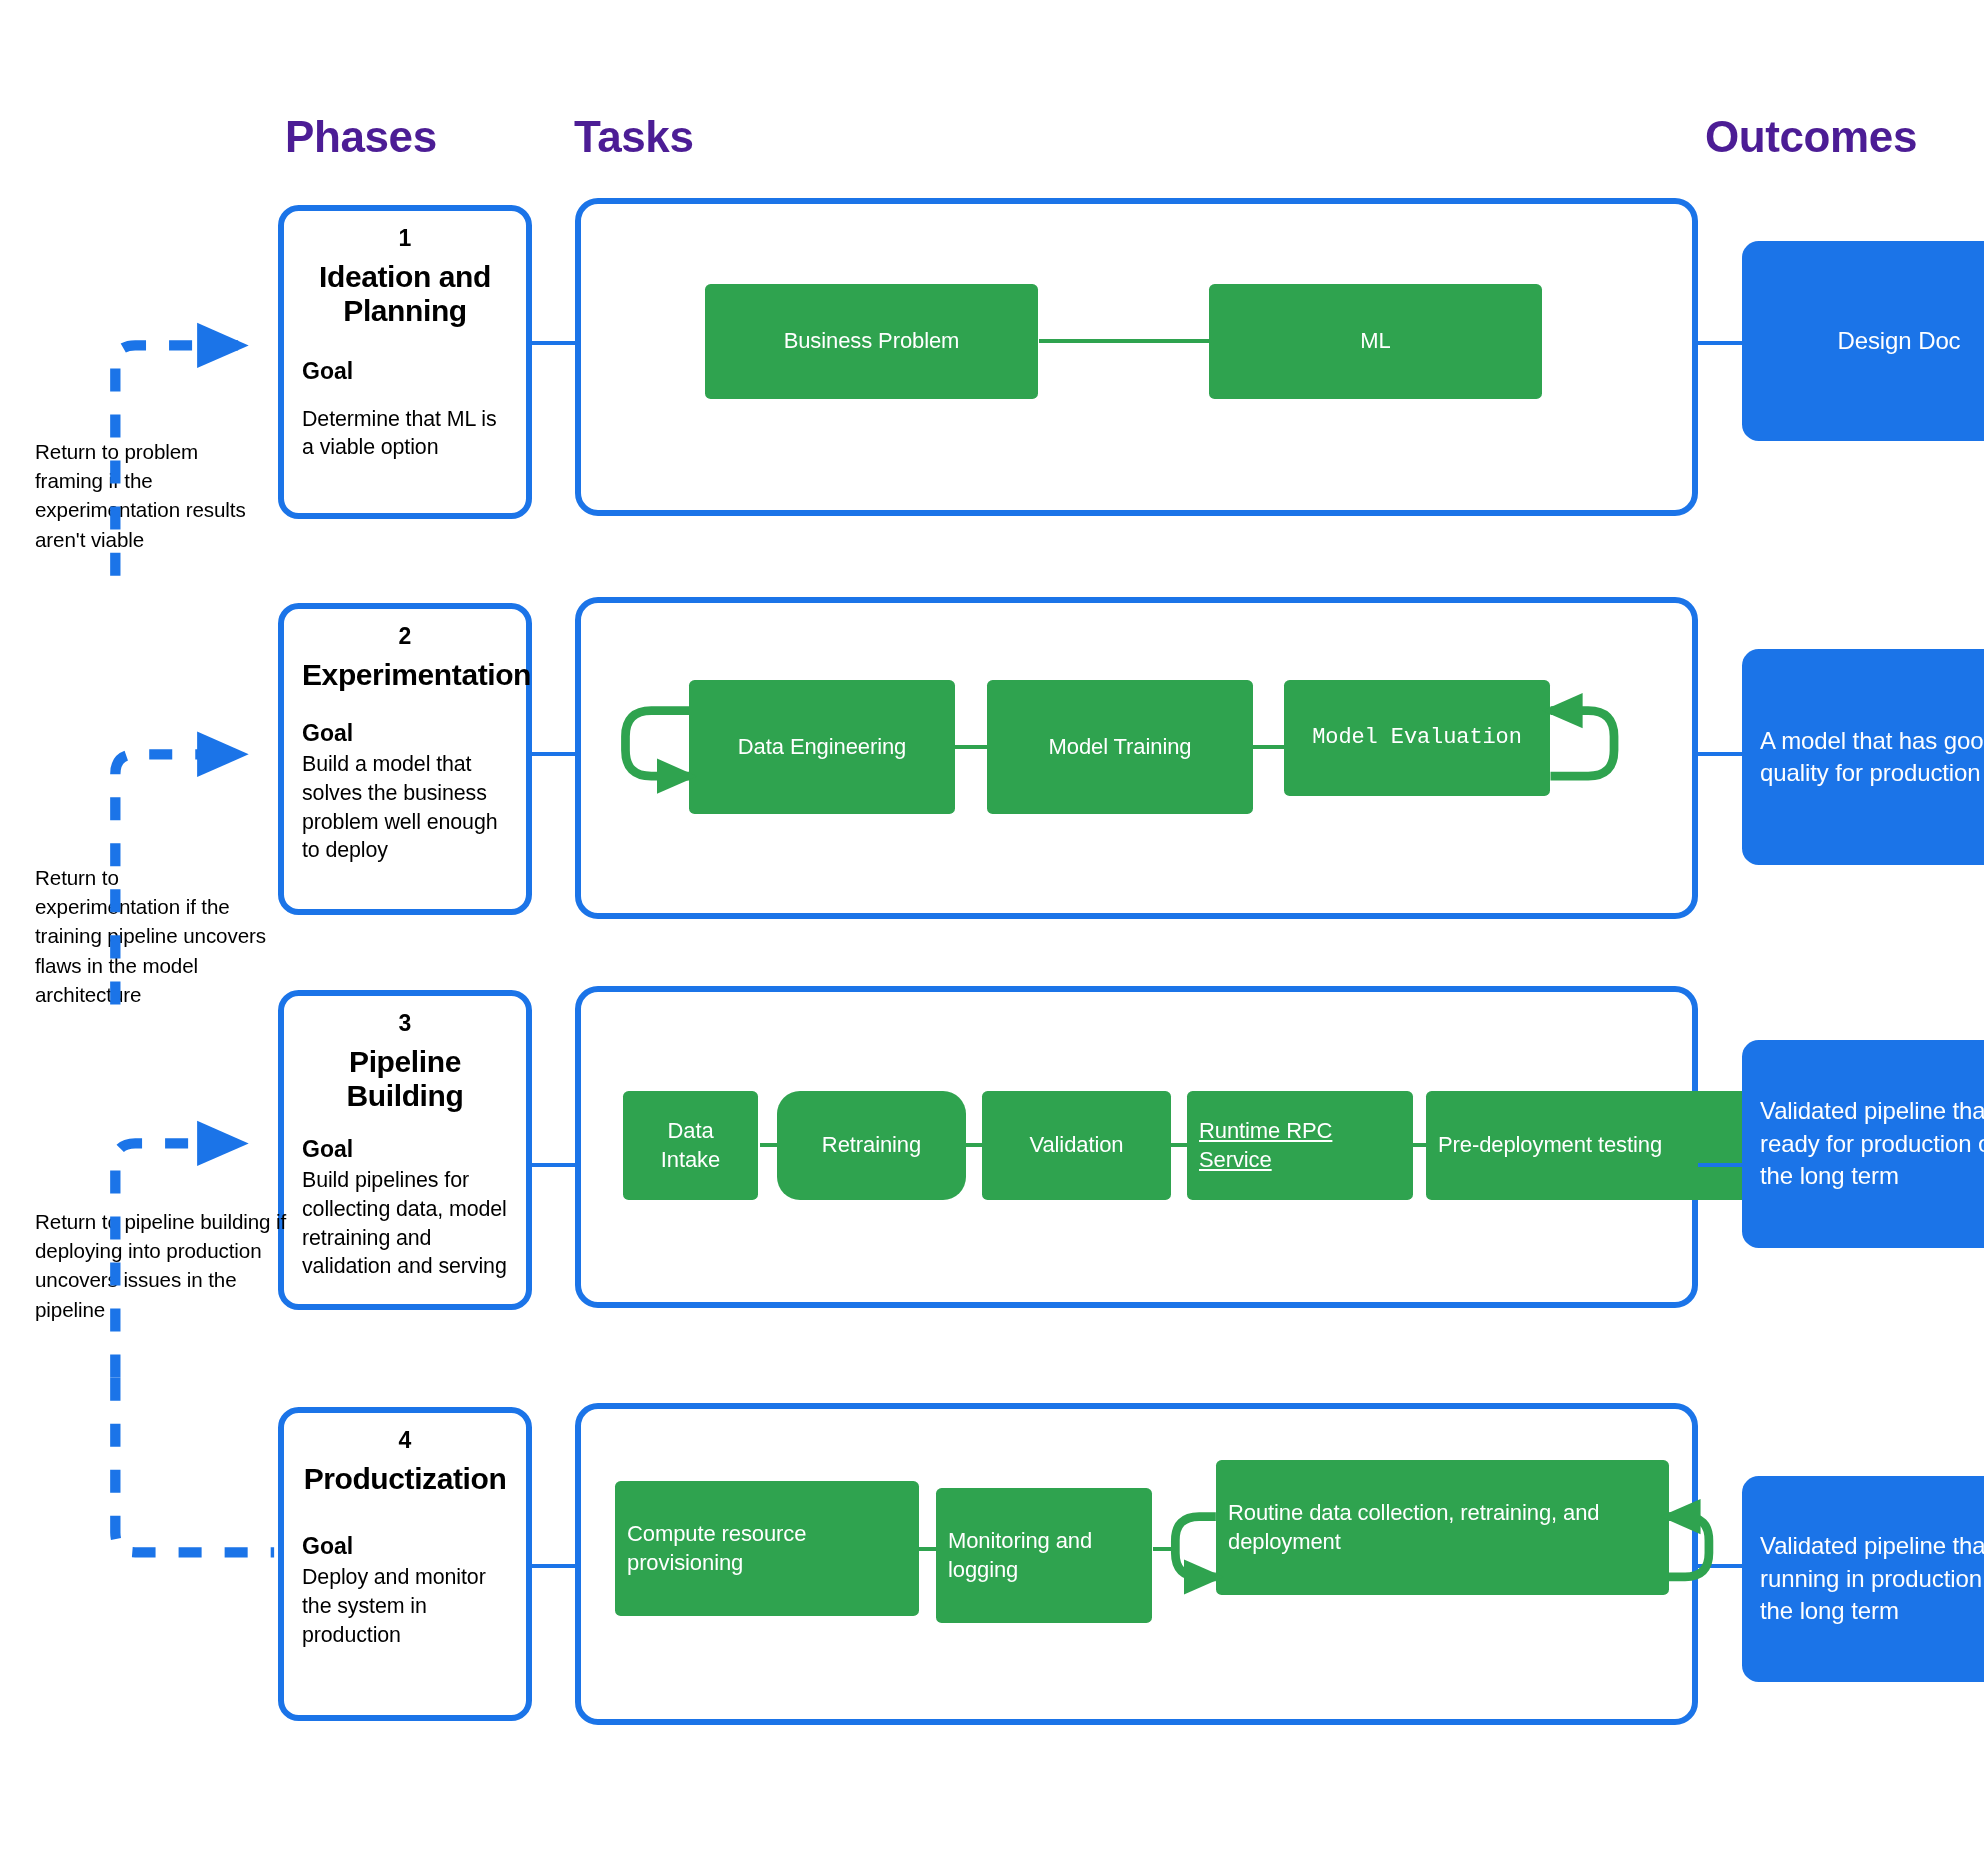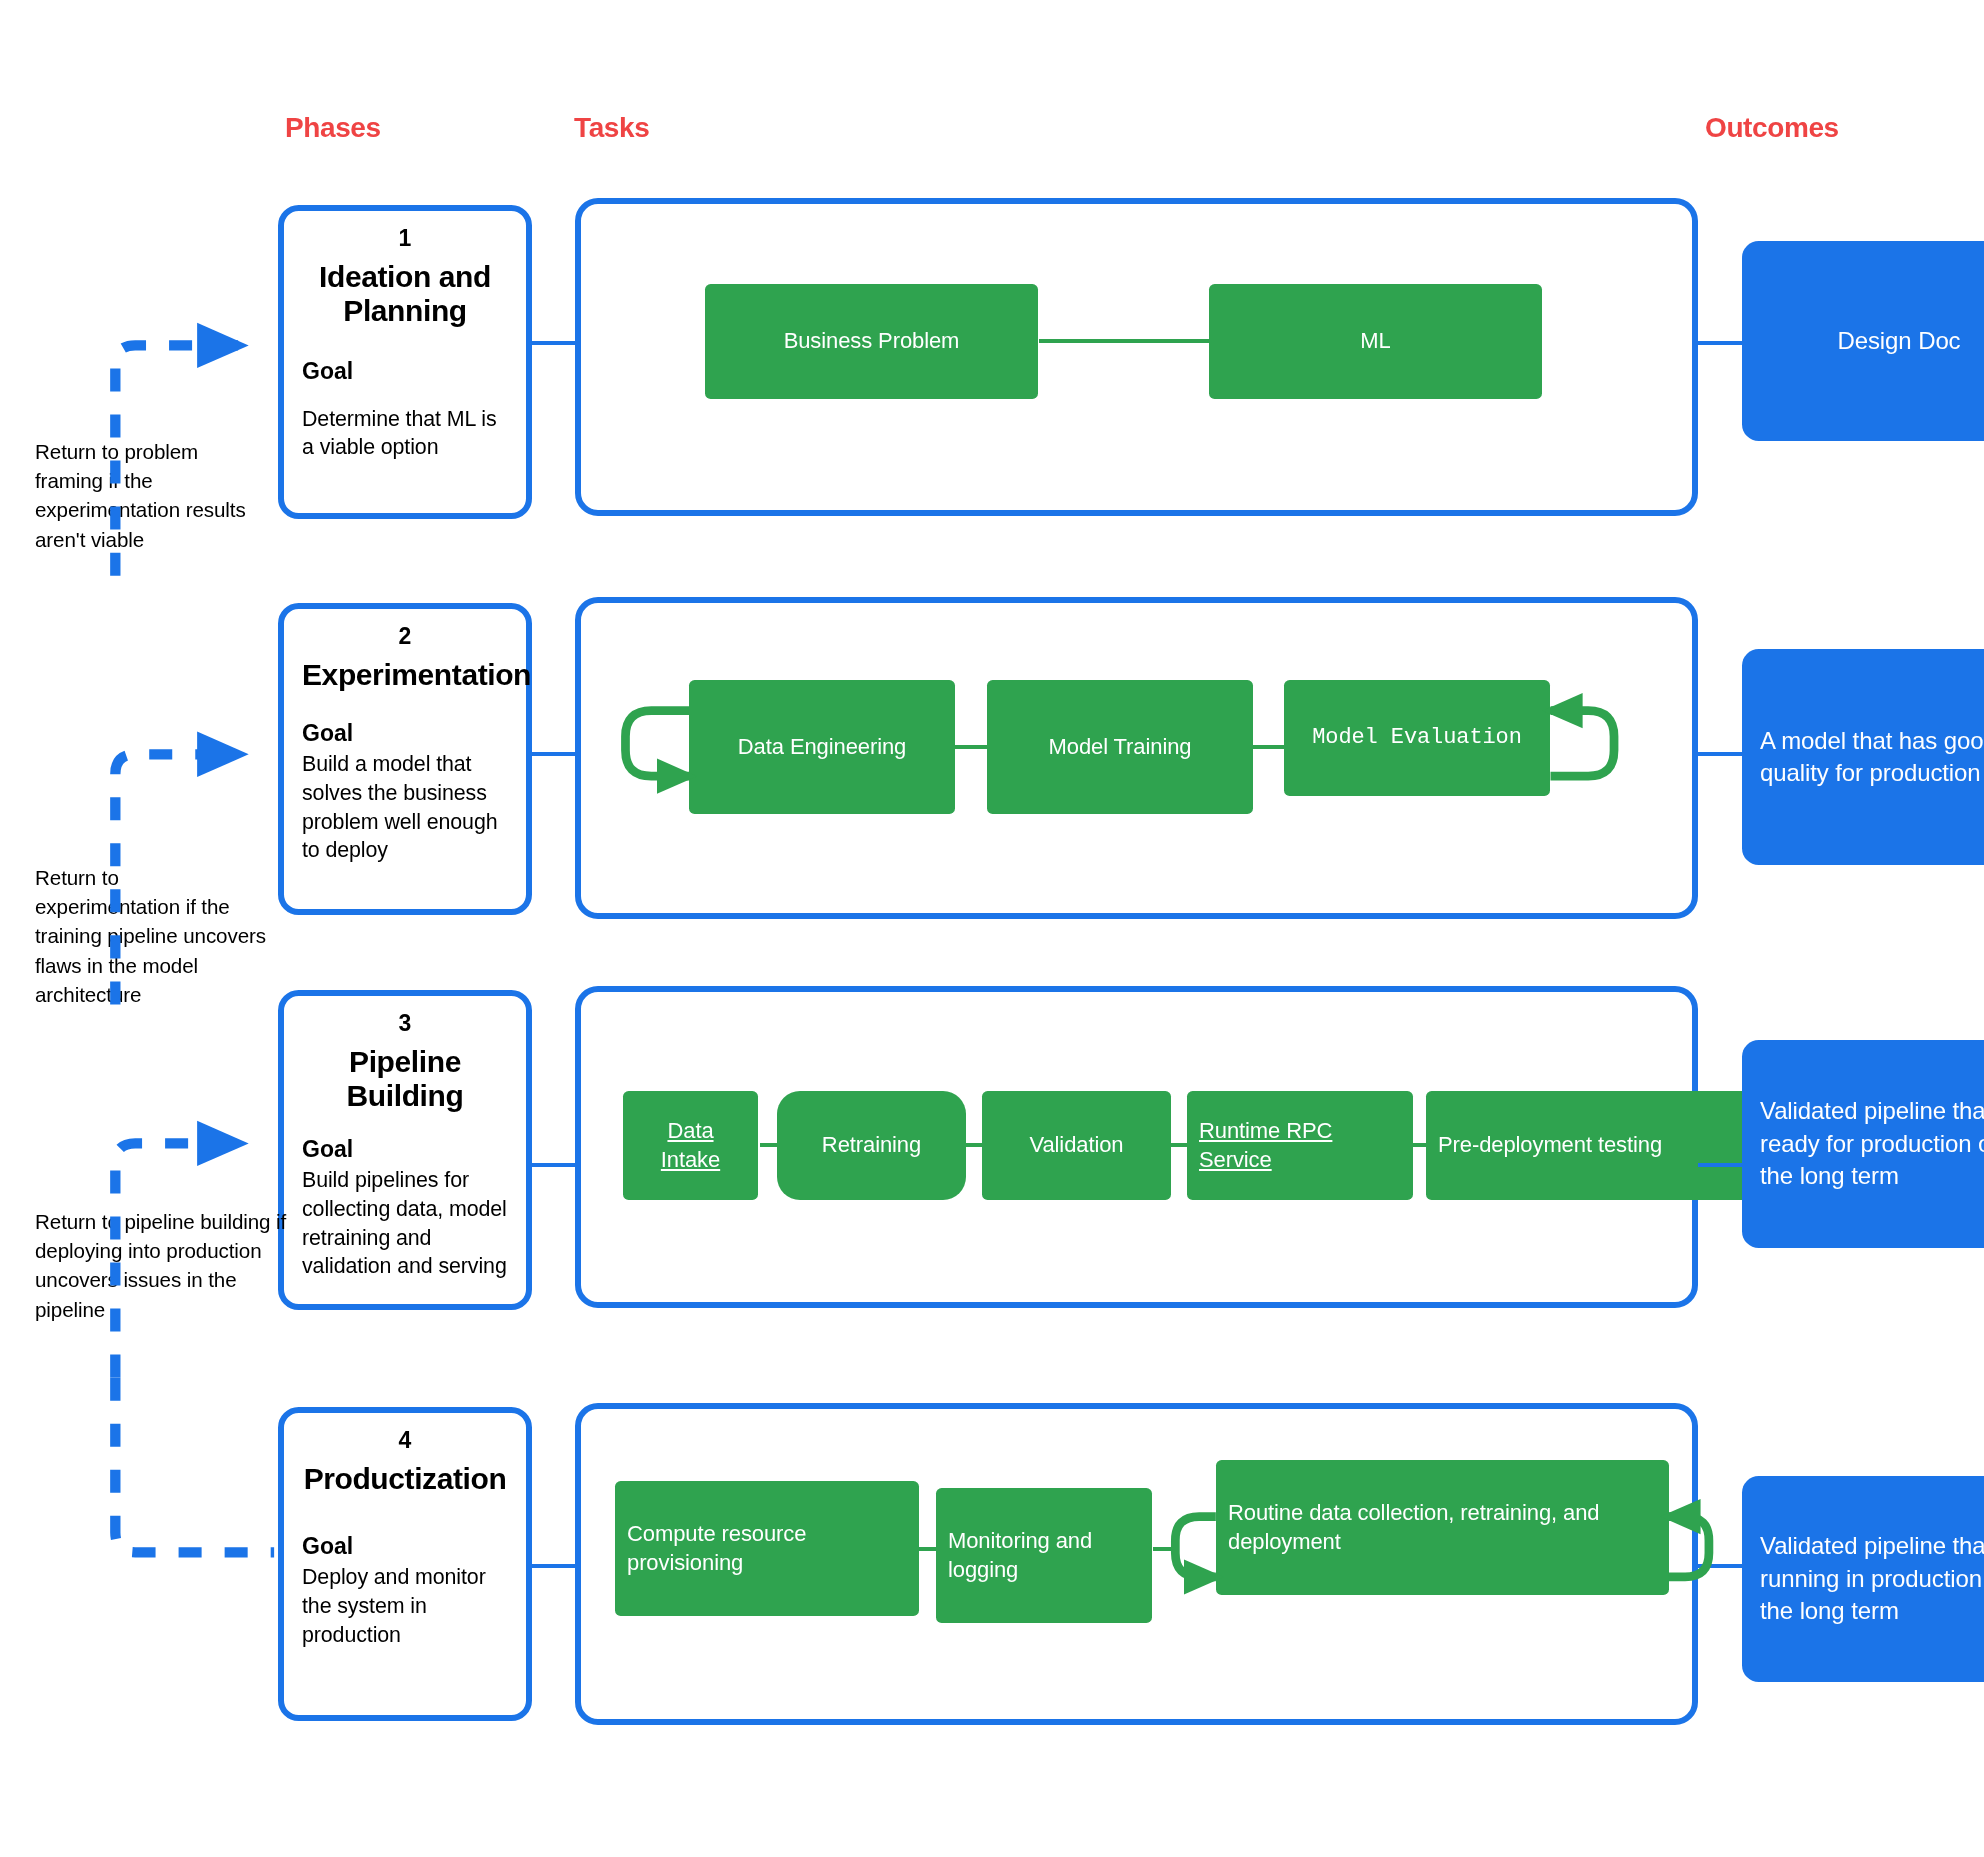--- a/index.html
+++ b/index.html
@@ -12,24 +12,24 @@
     position:relative;
     width:2253px;
     height:1858px;
     background:#ffffff;
     overflow:hidden;
   }
 
   
   .col-header{
     position:absolute;
-    font-size:28px;
+    font-size:44px;
     font-weight:700;
     letter-spacing:-0.4px;
-    color:#ef4444;
+    color:#4c1d95;
     white-space:nowrap;
   }
   #hdr-phases{left:285px;top:112px;}
   #hdr-tasks{left:574px;top:112px;}
   #hdr-outcomes{left:1705px;top:112px;}
 
   
   .phase-card{
     position:absolute;
     box-sizing:border-box;
@@ -192,21 +192,21 @@
     <div class="phase-num" style="margin-top:16px;">3</div>
     <div class="phase-title" style="margin-top:10.3px;">Pipeline Building</div>
     <div class="goal-label" style="margin-top:24.6px;">Goal</div>
     <div class="goal-text" style="margin-top:4px;">Build pipelines for collecting data, model retraining and validation and serving</div>
   </div>
 
   <div class="blue-stub" style="left:532px;top:1163px;width:44px;"></div>
 
   <div class="task-box" style="left:575px;top:986px;width:1123px;height:322px;"></div>
 
-  <div class="chip center" style="left:623px;top:1091px;width:135px;height:109px;text-decoration:underline;">Data Intake</div>
+  <div class="chip center" style="left:623px;top:1091px;width:135px;height:109px;">Data Intake</div>
   <div class="green-link" style="left:760px;top:1143px;width:16.7px;"></div>
   <div class="chip center" style="left:777px;top:1091px;width:189px;height:109px;border-radius:23px;">Retraining</div>
   <div class="green-link" style="left:965px;top:1143px;width:16.7px;"></div>
   <div class="chip center" style="left:982px;top:1091px;width:189px;height:109px;">Validation</div>
   <div class="green-link" style="left:1171px;top:1143px;width:16.7px;"></div>
   <div class="chip" style="left:1187px;top:1091px;width:226px;height:109px;text-decoration:underline;">Runtime RPC Service</div>
   <div class="green-link" style="left:1410px;top:1143px;width:16.7px;"></div>
   <div class="chip" style="left:1426px;top:1091px;width:327px;height:109px;">Pre-deployment testing</div>
 
   <div class="blue-stub" style="left:1698px;top:1163px;width:44px;"></div>

